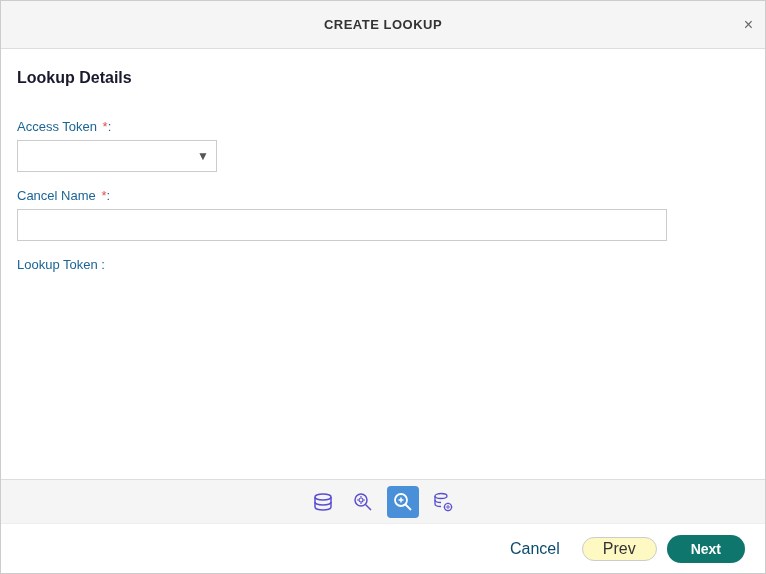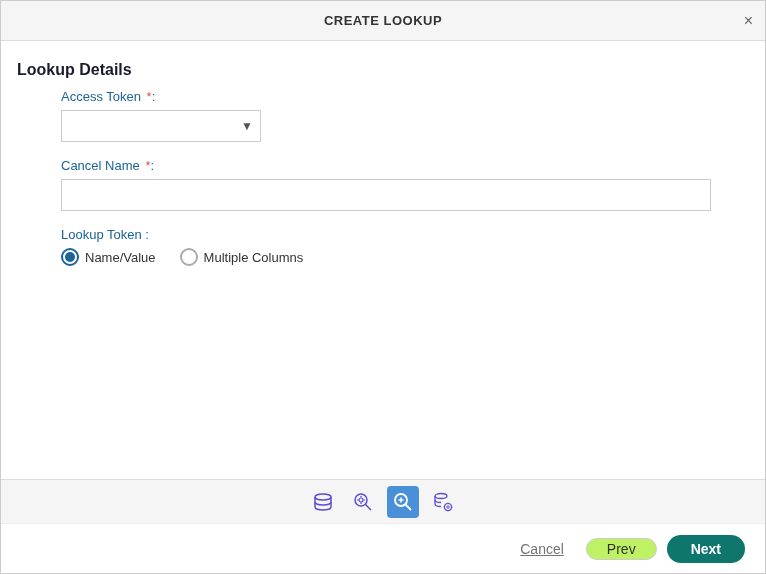--- a/index.html
+++ b/index.html
@@ -21,21 +21,21 @@
       display: flex;
       flex-direction: column;
       position: relative;
     }
     .dialog-header {
       background: #f5f5f5;
       border-bottom: 1px solid #ddd;
       display: flex;
       align-items: center;
       justify-content: center;
-      height: 40px;
+      height: 48px;
       position: relative;
     }
     .dialog-title {
       font-size: 13px;
       font-weight: bold;
       color: #333;
       letter-spacing: 0.5px;
     }
     .close-btn {
       position: absolute;
@@ -51,25 +51,24 @@
     }
     .dialog-body {
       flex: 1;
       padding: 20px 16px 10px 16px;
       overflow-y: auto;
     }
     .section-title {
       font-size: 16px;
       font-weight: bold;
       color: #1a1a2e;
-      margin-bottom: 10px;
+      margin-bottom: 32px;
     }
     .form-group {
       margin-bottom: 16px;
-      margin-left: 44px;
     }
     .form-label {
       font-size: 13px;
       color: #1a6496;
       margin-bottom: 6px;
       display: block;
     }
     .required-star {
       color: #d9534f;
       margin-left: 2px;
@@ -178,31 +177,30 @@
       height: 50px;
       display: flex;
       align-items: center;
       justify-content: flex-end;
       padding: 0 20px;
       gap: 10px;
     }
     .btn-cancel {
       background: none;
       border: none;
-      font-size: 14px;
-      color: #737373;
+      font-size: 16px;
+      color: #0c4a6e;
       cursor: pointer;
       padding: 6px 12px;
-      text-decoration: underline;
     }
     .btn-prev {
-      background: #bef264;
+      background: #fef9c3;
       border: 1px solid #ccc;
       border-radius: 20px;
-      font-size: 14px;
+      font-size: 16px;
       color: #333;
       cursor: pointer;
       padding: 2px 20px;
     }
     .btn-next {
       background: #0f766e;
       border: none;
       border-radius: 20px;
       font-size: 14px;
       color: #fff;
@@ -241,30 +239,20 @@
       <label class="form-label">
         <span>Cancel Name</span><span class="required-star"> *</span>:
       </label>
       <input type="text" class="form-input" style="">
     </div>
 
     <div class="form-group">
       <label class="form-label">
         <span>Lookup Token</span> :
       </label>
-      <div class="radio-group">
-        <label class="radio-label">
-          <span class="radio-input checked"></span>
-          <span>Name/Value</span>
-        </label>
-        <label class="radio-label">
-          <span class="radio-input"></span>
-          <span>Multiple Columns</span>
-        </label>
-      </div>
     </div>
 
   </div>
 
   <div class="dialog-footer-icons">
 
     <button class="icon-btn">
       <svg width="22" height="22" viewBox="0 0 22 22" fill="none">
         <ellipse cx="11" cy="6" rx="8" ry="3" stroke="#5a4fcf" stroke-width="1.5" fill="none"></ellipse>
         <path d="M3 6v5c0 1.66 3.58 3 8 3s8-1.34 8-3V6" stroke="#5a4fcf" stroke-width="1.5" fill="none"></path>

